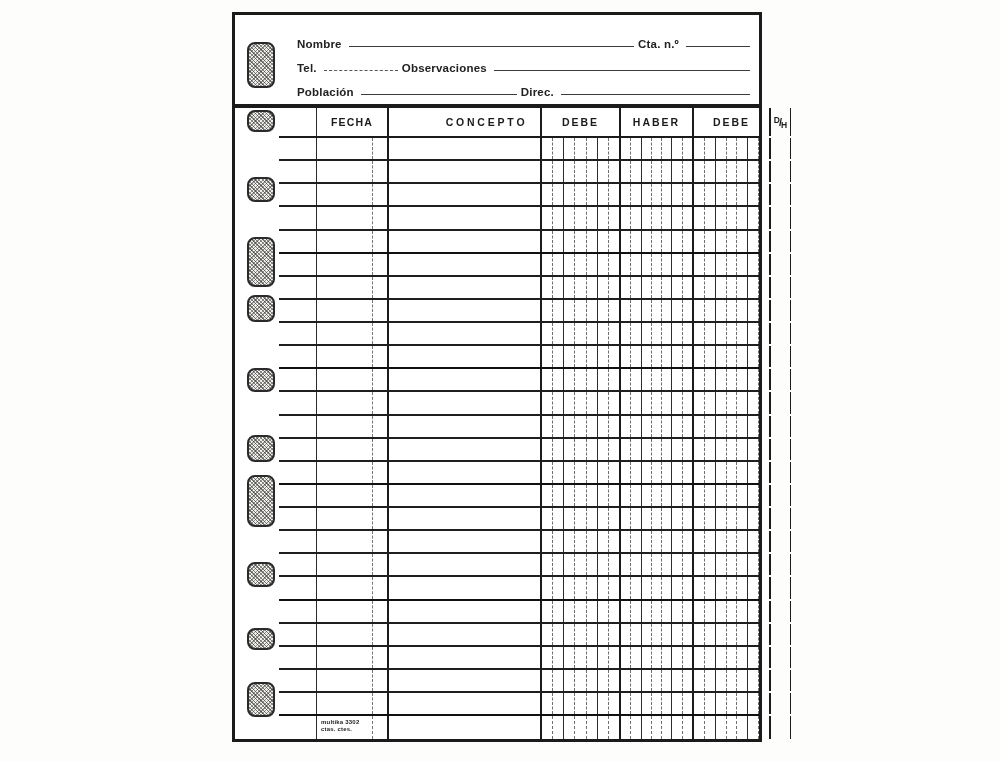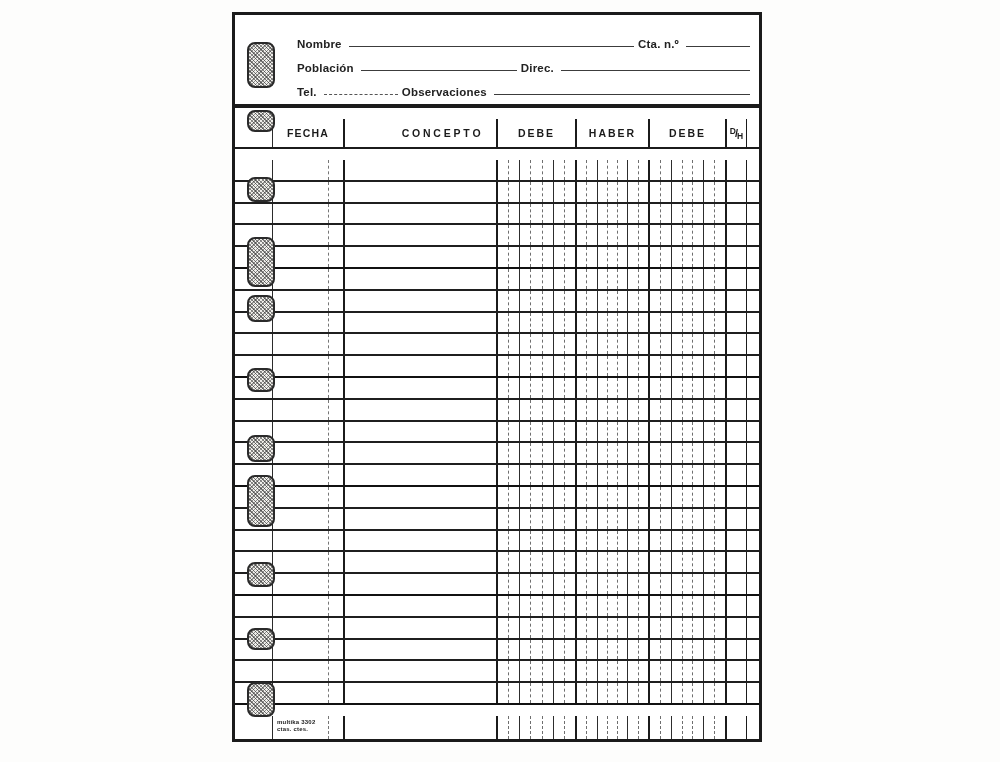--- a/index.html
+++ b/index.html
@@ -15,21 +15,21 @@
     color:var(--ink);
   }
   .page{position:relative;width:1000px;height:762px;}
 
   
   .form{
     position:absolute;left:232px;top:12px;
     width:530px;height:730px;
     border:3px solid var(--ink);
     background:var(--paper);
-    display:flex;flex-direction:column;gap:11px;
+    display:flex;flex-direction:column;
   }
 
   
   .hole{
     position:absolute;left:12px;width:28px;
     border:2.5px solid #2a2a2a;border-radius:8px;
     background-color:#efeeea;
     background-image:
       repeating-linear-gradient(45deg, rgba(45,45,45,.60) 0 1px, rgba(0,0,0,0) 1px 2.6px),
       repeating-linear-gradient(-45deg, rgba(45,45,45,.48) 0 1px, rgba(0,0,0,0) 1px 2.6px);
@@ -56,20 +56,21 @@
   }
   .grow{flex:1;}
   .w-acct{width:64px;}
   .w-city{width:156px;}
   .w-tel{width:74px;border-bottom-style:dashed;border-bottom-color:#555;}
 
   
   .grid-row{
     display:grid;
     grid-template-columns:38px 72px 153px 79px 73px 77px 20px 1fr;
+    margin-left:44px;
   }
   .cell{height:100%;border-right:1.6px solid #2b2b2b;min-width:0;}
   .c-fecha{border-right:2px solid var(--ink);position:relative;}
   .c-concepto{border-right:2.2px solid var(--ink);padding-left:44px;}
   .money{border-right:2px solid var(--ink);display:flex;}
   .c-dh{border-right:1.6px solid var(--ink);}
   .c-last{border-right:none;}
 
   
   .col-head{
@@ -125,29 +126,29 @@
   <div class="form">
 
     <div class="head-box">
       <div class="head-line">
         <span class="lbl">Nombre</span>
         <span class="fill grow"></span>
         <span class="lbl">Cta. n.º</span>
         <span class="fill w-acct"></span>
       </div>
       <div class="head-line">
+        <span class="lbl">Tel.</span>
+        <span class="fill w-tel"></span>
+        <span class="lbl">Observaciones</span>
+        <span class="fill grow"></span>
+      </div>
+      <div class="head-line">
         <span class="lbl">Población</span>
         <span class="fill w-city"></span>
         <span class="lbl">Direc.</span>
-        <span class="fill grow"></span>
-      </div>
-      <div class="head-line">
-        <span class="lbl">Tel.</span>
-        <span class="fill w-tel"></span>
-        <span class="lbl">Observaciones</span>
         <span class="fill grow"></span>
       </div>
     </div>
 
     <div class="col-head grid-row">
       <div class="cell"></div>
       <div class="cell c-fecha">FECHA</div>
       <div class="cell c-concepto">CONCEPTO</div>
       <div class="cell money" style="display:flex;align-items:center;justify-content:center;">DEBE</div>
       <div class="cell money" style="display:flex;align-items:center;justify-content:center;">HABER</div>

